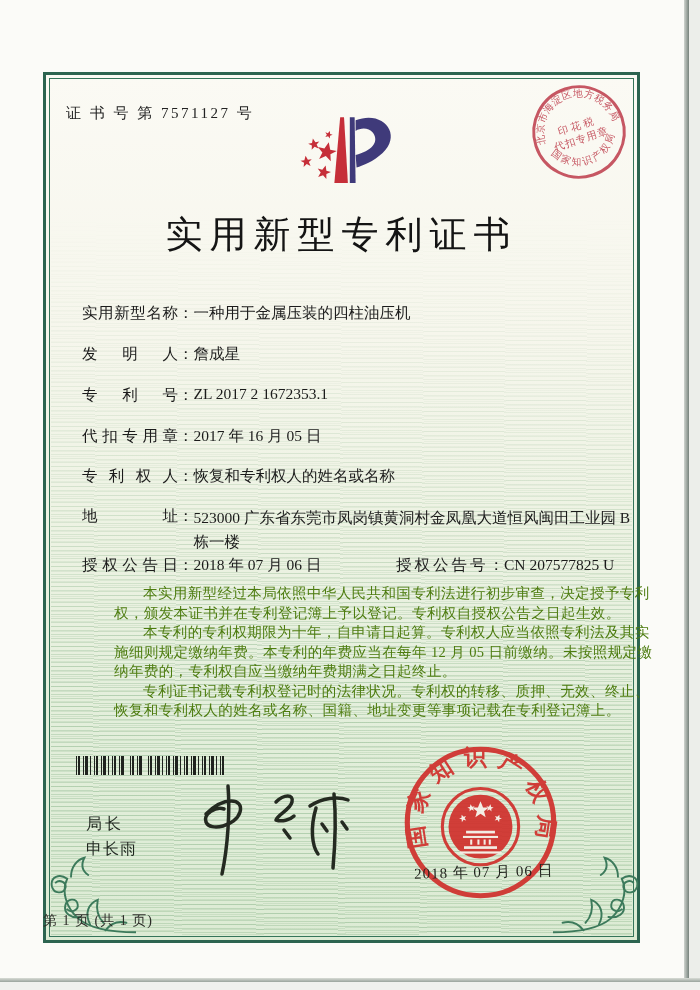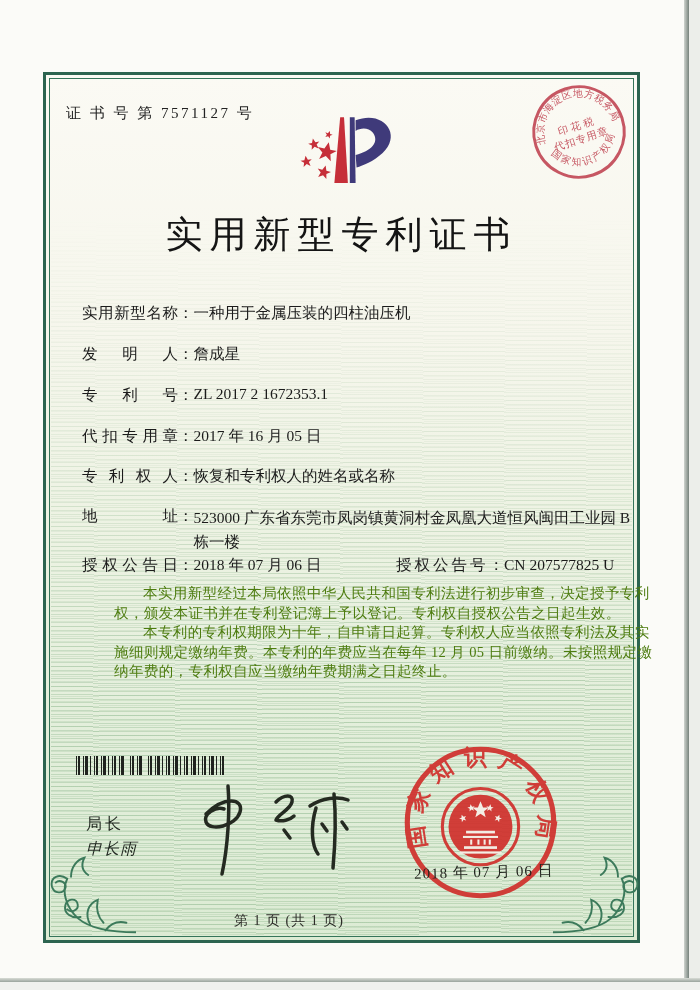--- a/index.html
+++ b/index.html
@@ -47,36 +47,36 @@
 
   .barcode{position:absolute;left:76px;top:756px;width:150px;height:19px;
     background:repeating-linear-gradient(90deg,
       #20231f 0 1px, transparent 1px 2px,
       #20231f 2px 4px, transparent 4px 7px,
       #20231f 7px 8px, transparent 8px 9px,
       #20231f 9px 12px, transparent 12px 13.5px,
       #20231f 13.5px 14.5px, transparent 14.5px 18px);}
 
   .signer-title{position:absolute;left:86px;top:808px;font-size:16px;letter-spacing:3px;color:#1f261f;margin-top:6px;}
-  .signer-name{position:absolute;left:86px;top:839px;font-size:16px;letter-spacing:1px;color:#1f261f;font-style:italic;}
+  .signer-name{position:absolute;left:86px;top:839px;font-size:16px;letter-spacing:1px;color:#1f261f;}
   .sig-svg{position:absolute;left:172px;top:776px;}
 
   .seal-svg{position:absolute;left:398px;top:740px;}
   .seal-date{position:absolute;left:414px;top:863px;font-size:15px;letter-spacing:1px;
     color:#23251f;transform:rotate(-1.5deg);white-space:nowrap;}
 
   .stamp-svg{position:absolute;left:520px;top:73px;transform:rotate(-18deg);opacity:.92;}
 
   .logo-svg{position:absolute;left:286px;top:100px;}
 
   .ornament{position:absolute;top:852px;}
   .ornament.left{left:50px;}
   .ornament.right{left:553px;transform:scaleX(-1);}
 
-  .footer{position:absolute;left:43px;top:912px;width:492px;text-align:center;
+  .footer{position:absolute;left:43px;top:912px;width:492px;
     font-size:14px;color:#2c2c28;letter-spacing:1px;}
 </style>
 </head>
 <body>
 
 <div class="frame">
   <div class="waves"></div>
 </div>
 
 <div class="certno">证 书 号 第 7571127 号</div>
@@ -136,20 +136,21 @@
 <div class="row" style="top:555px">
   <span class="flabel">授权公告日</span><span>：</span><span class="fvalue">2018 年 07 月 06 日</span>
   <span class="grant-no">
     <span class="glabel">授权公告号</span><span>：</span><span>CN 207577825 U</span>
   </span>
 </div>
 
 <div class="bodytext">
   <p>本实用新型经过本局依照中华人民共和国专利法进行初步审查，决定授予专利权，颁发本证书并在专利登记簿上予以登记。专利权自授权公告之日起生效。</p>
   <p>本专利的专利权期限为十年，自申请日起算。专利权人应当依照专利法及其实施细则规定缴纳年费。本专利的年费应当在每年 12 月 05 日前缴纳。未按照规定缴纳年费的，专利权自应当缴纳年费期满之日起终止。</p>
+  <p>专利证书记载专利权登记时的法律状况。专利权的转移、质押、无效、终止、恢复和专利权人的姓名或名称、国籍、地址变更等事项记载在专利登记簿上。</p>
 </div>
 
 <div class="barcode"></div>
 
 <div class="signer-title">局长</div>
 <div class="signer-name">申长雨</div>
 <svg class="sig-svg" width="190" height="105" viewBox="0 0 190 105" fill="none" stroke="#242a21" stroke-width="3.5" stroke-linecap="round" stroke-linejoin="round">
   <path d="M 34 38 C 52 20, 72 22, 68 36 C 64 50, 38 56, 34 46 C 31 38, 44 30, 52 33"></path>
   <path d="M 56 10 C 58 34, 56 70, 50 98"></path>
   <path d="M 104 26 C 112 18, 122 18, 120 26 C 118 34, 106 38, 104 44 C 110 46, 118 44, 122 40"></path>

